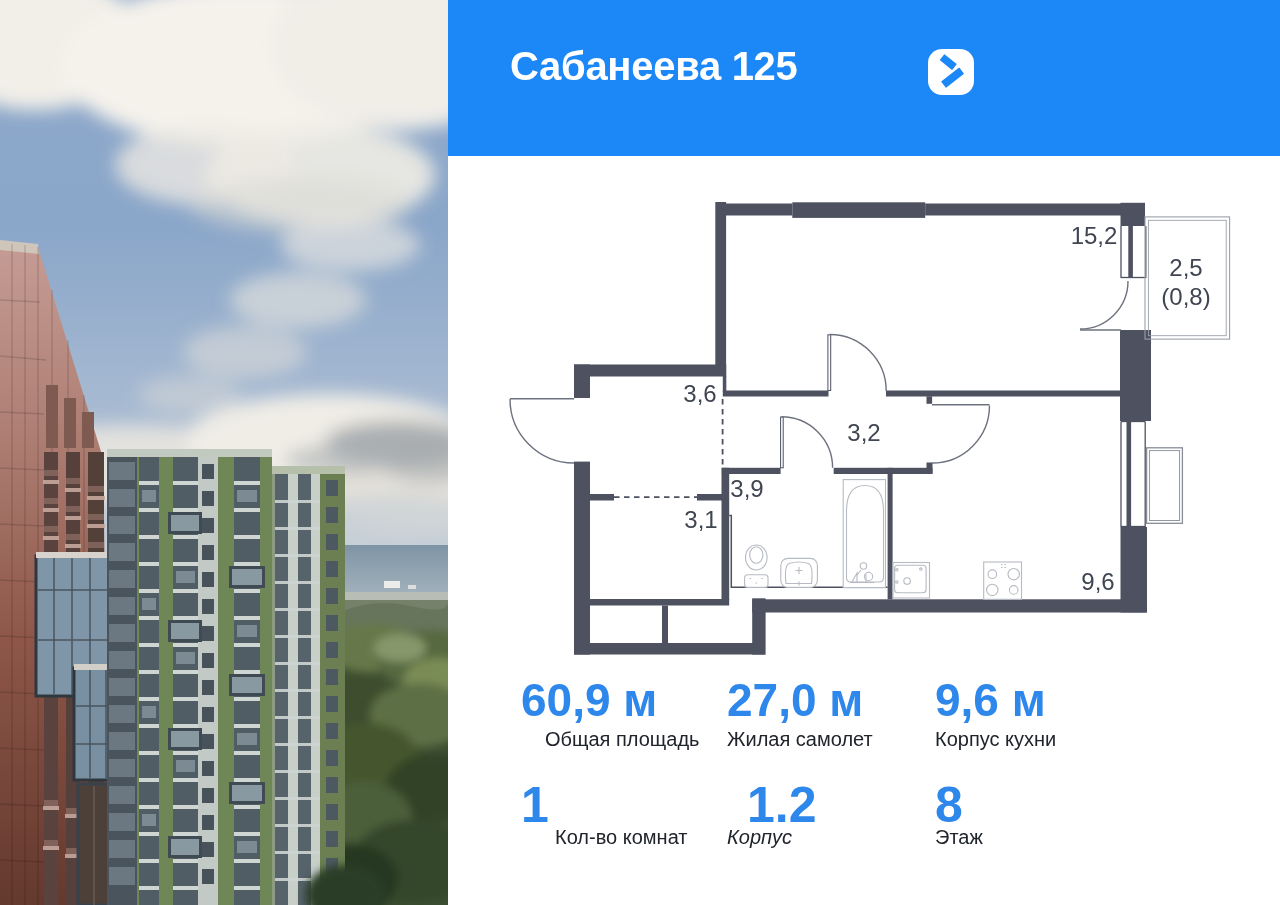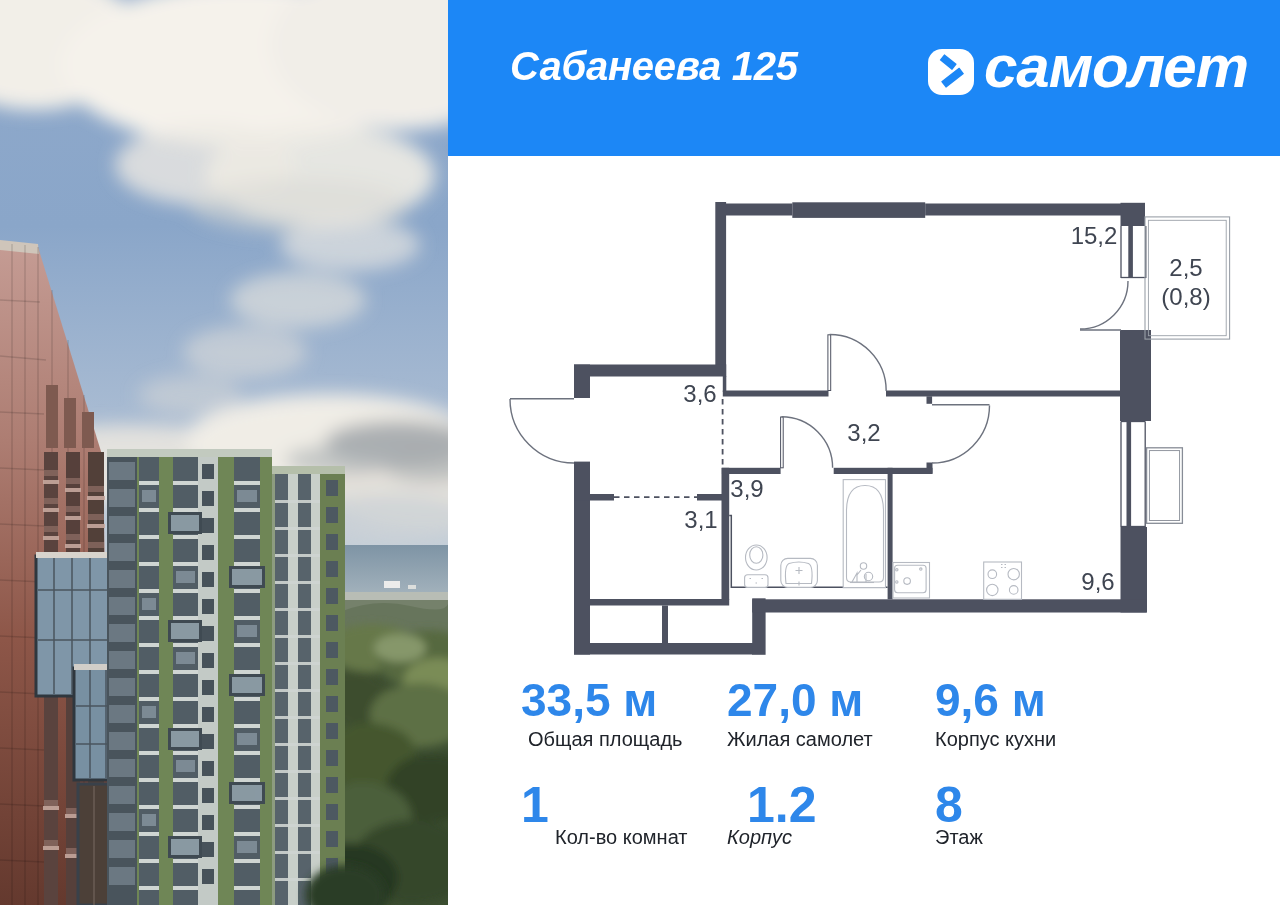--- a/index.html
+++ b/index.html
@@ -1,19 +1,19 @@
 <!DOCTYPE html>
 <html><head>
 <meta charset="utf-8">
 <style>
   html,body{margin:0;padding:0;background:#fff;}
   body{width:1280px;height:905px;position:relative;overflow:hidden;
        font-family:"Liberation Sans", sans-serif;}
   #photo{position:absolute;left:0;top:0;width:448px;height:905px;}
-  #header{position:absolute;left:448px;top:0;width:832px;height:156px;background:#1c87f6;font-style:italic;}
+  #header{position:absolute;left:448px;top:0;width:832px;height:156px;background:#1c87f6;}
   #title{position:absolute;left:62px;top:44px;font-size:40px;font-weight:bold;color:#fff;letter-spacing:-0.3px;}
   #logo{position:absolute;left:480px;top:49px;width:46px;height:46px;}
   #logotext{position:absolute;left:536px;top:32px;font-size:60px;font-weight:bold;color:#fff;letter-spacing:-1px;}
   #plan{position:absolute;left:448px;top:156px;width:832px;height:524px;}
   .num{position:absolute;color:#2e87ea;font-weight:bold;font-size:46px;line-height:1.15;}
   .num2{position:absolute;color:#2e87ea;font-weight:bold;font-size:50px;line-height:1.15;}
   .lab{position:absolute;color:#20242b;font-size:20px;}
 </style>
 </head>
 <body>
@@ -372,21 +372,20 @@
 </div>
 <div id="header">
   <div id="title">Сабанеева 125</div>
   <svg id="logo" viewBox="0 0 46 46">
     <rect x="0" y="0" width="46" height="46" rx="14" fill="#ffffff"></rect>
     <g fill="#1c87f6">
       <rect x="12.2" y="9.3" width="16" height="7.6" rx="0.5" transform="rotate(39 20.2 13.1)"></rect>
       <rect x="13.1" y="24.7" width="23" height="8" rx="0.5" transform="rotate(-38 24.6 28.7)"></rect>
     </g>
   </svg>
-  <div id="logotext">самолет</div>
 </div>
 <svg id="plan" viewBox="448 156 832 524">
  <g fill="#4d5160" stroke="none">
 
   <rect x="725" y="203.5" width="67.3" height="12"></rect>
   <rect x="792.3" y="202.3" width="132.9" height="15.6"></rect>
   <rect x="925.2" y="203.5" width="196" height="12"></rect>
   <rect x="1120.5" y="202.8" width="24.5" height="23.2"></rect>
 
   <rect x="715.3" y="202" width="10.8" height="163"></rect>
@@ -504,22 +503,22 @@
   <text x="1094" y="244">15,2</text>
   <text x="1186" y="276">2,5</text>
   <text x="1186" y="305">(0,8)</text>
   <text x="700" y="402">3,6</text>
   <text x="864" y="441">3,2</text>
   <text x="747" y="497">3,9</text>
   <text x="701" y="528">3,1</text>
   <text x="1098" y="590">9,6</text>
  </g>
 </svg>
-<div class="num" style="left:521px;top:674px;">33,5 м</div>
-<div class="lab" style="left:528px;top:728px;">Общая площадь</div>
+<div class="num" style="left:521px;top:674px;">60,9 м</div>
+<div class="lab" style="left:545px;top:728px;">Общая площадь</div>
 <div class="num" style="left:727px;top:674px;">27,0 м</div>
 <div class="lab" style="left:727px;top:728px;">Жилая самолет</div>
 <div class="num" style="left:935px;top:674px;">9,6 м</div>
 <div class="lab" style="left:935px;top:728px;">Корпус кухни</div>
 <div class="num2" style="left:521px;top:777px;">1</div>
 <div class="lab" style="left:521px;top:826px;margin-left:34px;">Кол-во комнат</div>
 <div class="num2" style="left:727px;top:777px;margin-left:20px;">1.2</div>
 <div class="lab" style="left:727px;top:826px;font-style:italic;">Корпус</div>
 <div class="num2" style="left:935px;top:777px;">8</div>
 <div class="lab" style="left:935px;top:826px;">Этаж</div>

